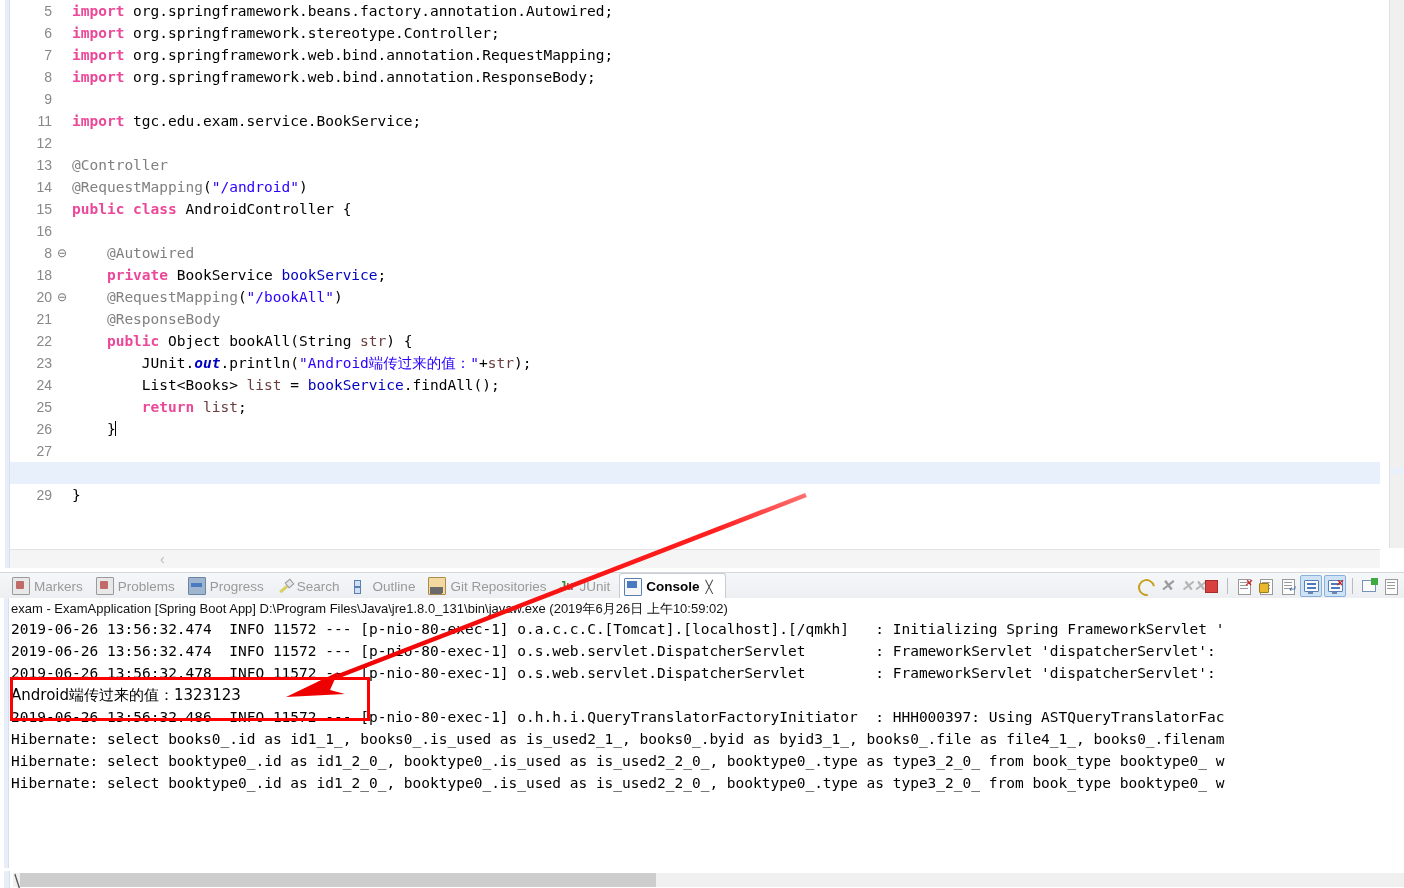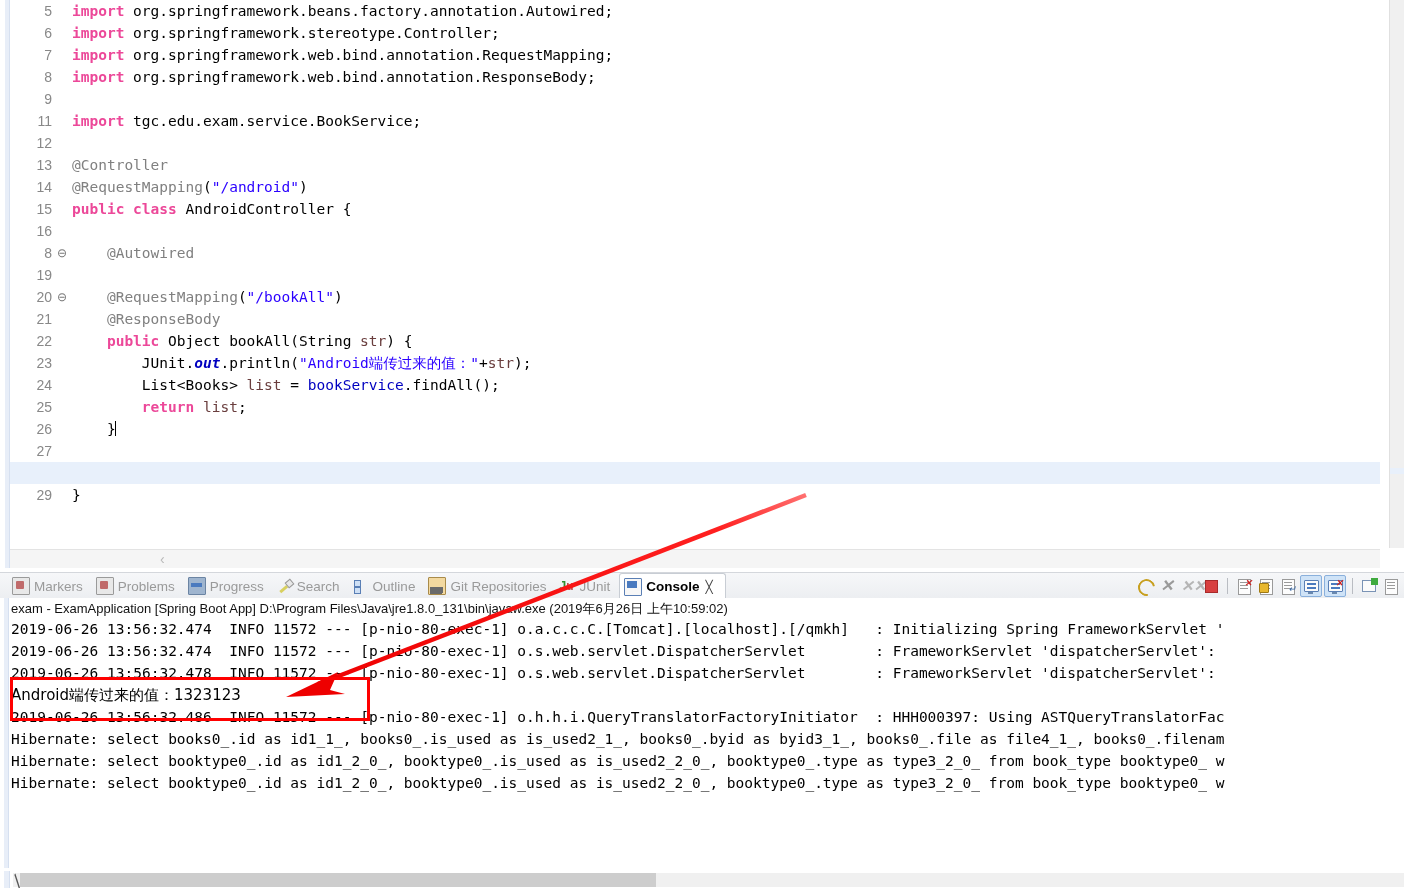--- a/index.html
+++ b/index.html
@@ -226,21 +226,21 @@
       <div class="line"><span class="ln">7</span><span class="src"><span class="kw">import </span><span class="pl">org.springframework.web.bind.annotation.RequestMapping;</span></span></div>
       <div class="line"><span class="ln">8</span><span class="src"><span class="kw">import </span><span class="pl">org.springframework.web.bind.annotation.ResponseBody;</span></span></div>
       <div class="line"><span class="ln">9</span><span class="src"></span></div>
       <div class="line"><span class="ln">11</span><span class="src"><span class="kw">import </span><span class="pl">tgc.edu.exam.service.BookService;</span></span></div>
       <div class="line"><span class="ln">12</span><span class="src"></span></div>
       <div class="line"><span class="ln">13</span><span class="src"><span class="ann">@Controller</span></span></div>
       <div class="line"><span class="ln">14</span><span class="src"><span class="ann">@RequestMapping</span><span class="pl">(</span><span class="str">"/android"</span><span class="pl">)</span></span></div>
       <div class="line"><span class="ln">15</span><span class="src"><span class="kw">public class </span><span class="pl">AndroidController {</span></span></div>
       <div class="line"><span class="ln">16</span><span class="src"></span></div>
       <div class="line"><span class="ln">8</span><span class="fold">⊖</span><span class="src"><span class="ann">    @Autowired</span></span></div>
-      <div class="line"><span class="ln">19</span><span class="src"></span></div>
+      <div class="line"><span class="ln">18</span><span class="src"><span class="kw">    private </span><span class="pl">BookService </span><span class="fld">bookService</span><span class="pl">;</span></span></div>
       <div class="line"><span class="ln">20</span><span class="fold">⊖</span><span class="src"><span class="ann">    @RequestMapping</span><span class="pl">(</span><span class="str">"/bookAll"</span><span class="pl">)</span></span></div>
       <div class="line"><span class="ln">21</span><span class="src"><span class="ann">    @ResponseBody</span></span></div>
       <div class="line"><span class="ln">22</span><span class="src"><span class="kw">    public </span><span class="pl">Object bookAll(String </span><span class="loc">str</span><span class="pl">) {</span></span></div>
       <div class="line"><span class="ln">23</span><span class="src"><span class="pl">        JUnit.</span><span class="stat">out</span><span class="pl">.println(</span><span class="str">"Android端传过来的值："</span><span class="pl">+</span><span class="loc">str</span><span class="pl">);</span></span></div>
       <div class="line"><span class="ln">24</span><span class="src"><span class="pl">        List&lt;Books&gt; </span><span class="loc">list</span><span class="pl"> = </span><span class="fld">bookService</span><span class="pl">.findAll();</span></span></div>
       <div class="line"><span class="ln">25</span><span class="src"><span class="kw">        return </span><span class="loc">list</span><span class="pl">;</span></span></div>
       <div class="line"><span class="ln">26</span><span class="src"><span class="pl">    }</span><span class="caret"></span></span></div>
       <div class="line"><span class="ln">27</span><span class="src"></span></div>
       <div class="line"><span class="ln">28</span><span class="src"></span></div>
       <div class="line"><span class="ln">29</span><span class="src"><span class="pl">}</span></span></div>

